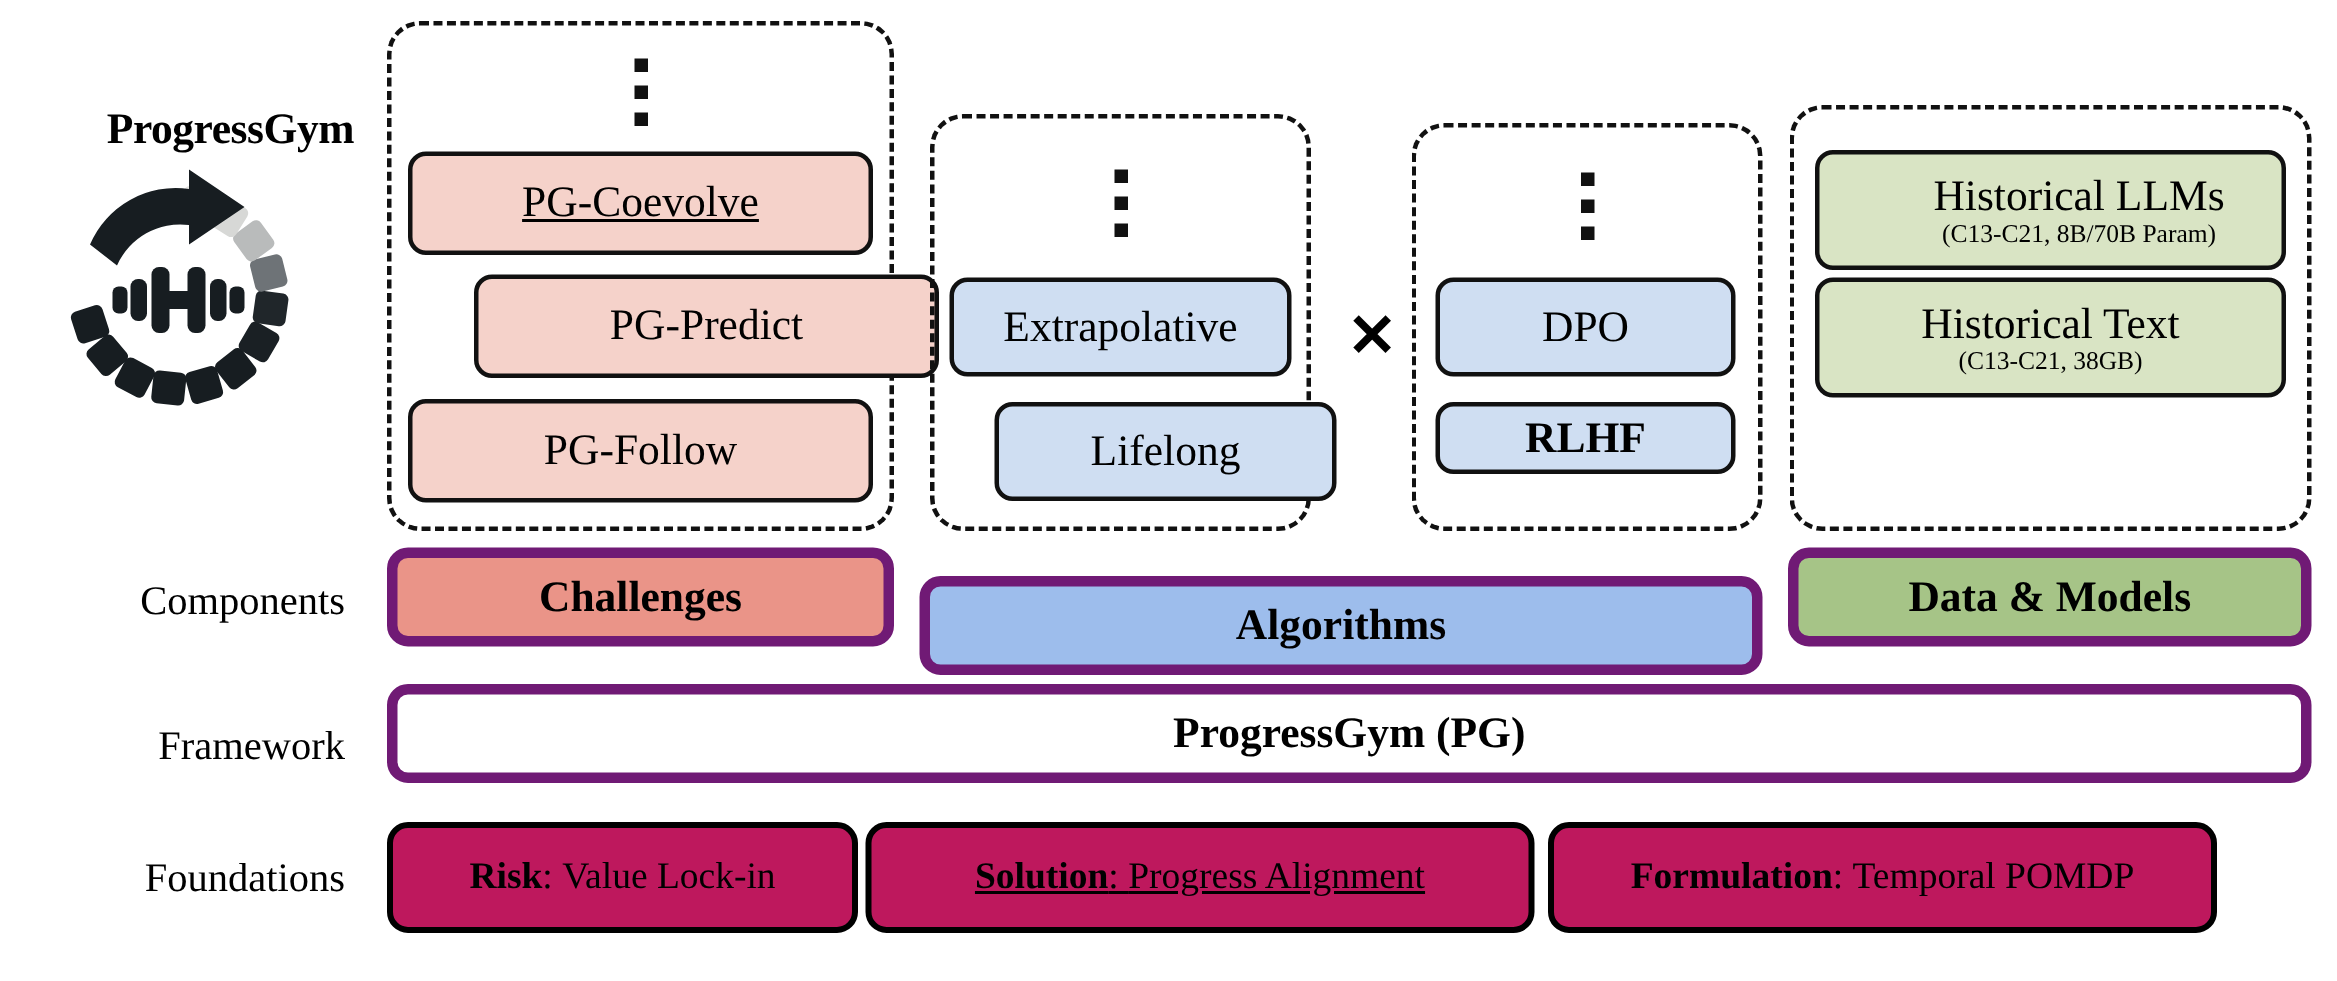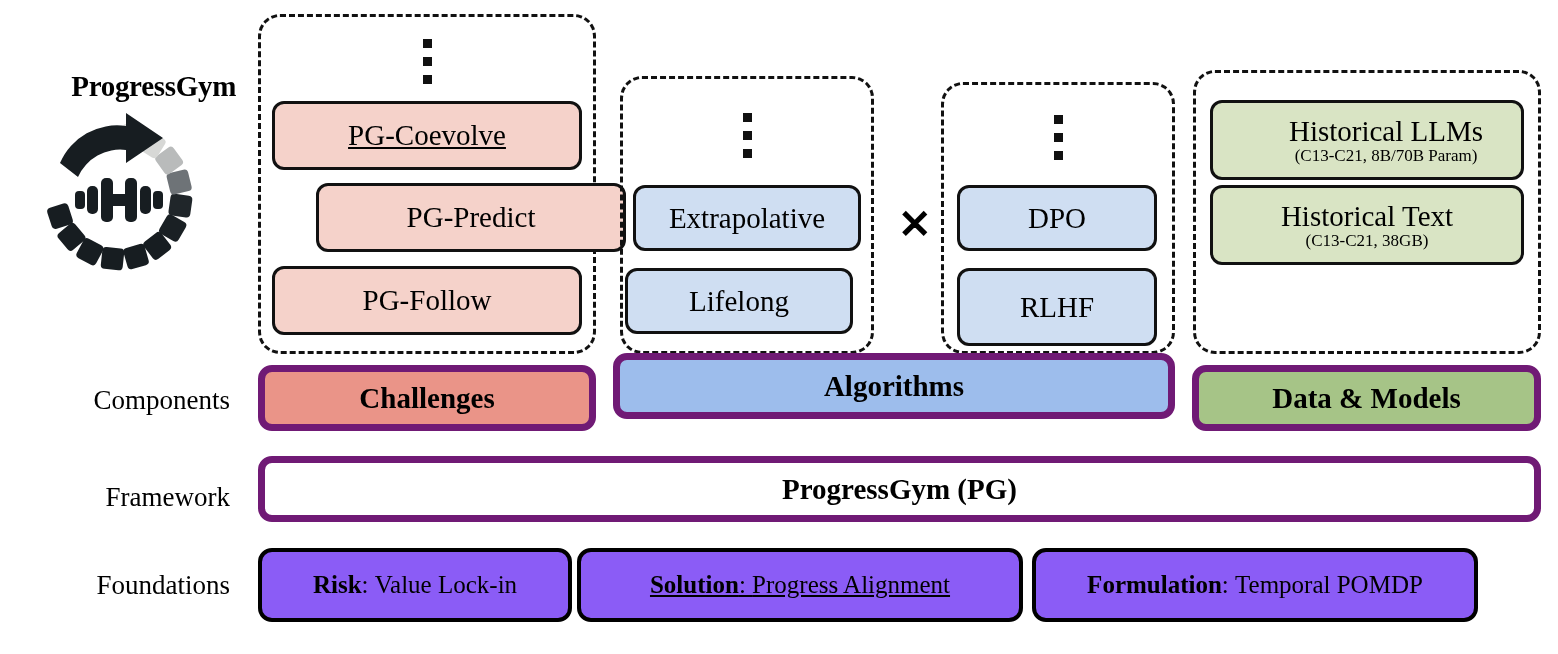--- a/index.html
+++ b/index.html
@@ -93,21 +93,21 @@
   .bar-blue{background:#9dbdec;}
   .bar-green{background:#a6c487;}
   .bar-white{background:#ffffff;}
 
   
   .foundation{
     position:absolute;
     box-sizing:border-box;
     border:4px solid #000;
     border-radius:14px;
-    background:#8b5cf6;
+    background:#be185d;
     display:flex;align-items:center;justify-content:center;
     font-family:"Liberation Serif", serif;
     font-size:25px;
     color:#000;
     white-space:nowrap;
   }
   .foundation b{font-weight:bold;}
 
   .times{
     position:absolute;
@@ -212,55 +212,55 @@
   <div class="dashgroup" style="left:620px;top:76px;width:254px;height:278px;">
     <div class="vdots" style="left:50%;margin-left:-4px;top:34px;">
       <i></i>
         <i></i>
         <i></i>
     </div>
   </div>
   <div class="pill blue" style="left:633px;top:185px;width:228px;height:66px;justify-content:center;">
     <span class="main">Extrapolative</span>
   </div>
-  <div class="pill blue" style="left:625px;top:268px;width:228px;height:66px;">
+  <div class="pill blue" style="left:663px;top:268px;width:228px;height:66px;">
     <span class="main">Lifelong</span>
   </div>
 
   <div class="times" style="left:898px;top:204px;">✕</div>
 
   <div class="dashgroup" style="left:941px;top:82px;width:234px;height:272px;">
     <div class="vdots" style="left:50%;margin-left:-4px;top:30px;">
       <i></i>
         <i></i>
         <i></i>
     </div>
   </div>
   <div class="pill blue" style="left:957px;top:185px;width:200px;height:66px;">
     <span class="main">DPO</span>
   </div>
-  <div class="pill blue" style="left:957px;top:268px;width:200px;height:78px;">
+  <div class="pill blue" style="left:957px;top:268px;width:200px;height:48px;font-weight:bold;">
     <span class="main">RLHF</span>
   </div>
 
   <div class="dashgroup" style="left:1193px;top:70px;width:348px;height:284px;"></div>
 
   <div class="pill green" style="left:1210px;top:100px;width:314px;height:80px;padding-left:38px;">
     <span class="main">Historical LLMs</span>
     <span class="sub">(C13-C21, 8B/70B Param)</span>
   </div>
   <div class="pill green" style="left:1210px;top:255px;width:314px;height:80px;transform:translateY(-70px);">
     <span class="main">Historical Text</span>
     <span class="sub">(C13-C21, 38GB)</span>
   </div>
 
   <div class="bar bar-red" style="left:258px;top:365px;width:338px;height:66px;">
     <span>Challenges</span>
   </div>
-  <div class="bar bar-blue" style="left:613px;top:353px;width:562px;height:66px;">
+  <div class="bar bar-blue" style="left:613px;top:384px;width:562px;height:66px;">
     <span>Algorithms</span>
   </div>
   <div class="bar bar-green" style="left:1192px;top:365px;width:349px;height:66px;">
     <span>Data &amp; Models</span>
   </div>
 
   <div class="bar bar-white" style="left:258px;top:456px;width:1283px;height:66px;">
     <span>ProgressGym (PG)</span>
   </div>
 

